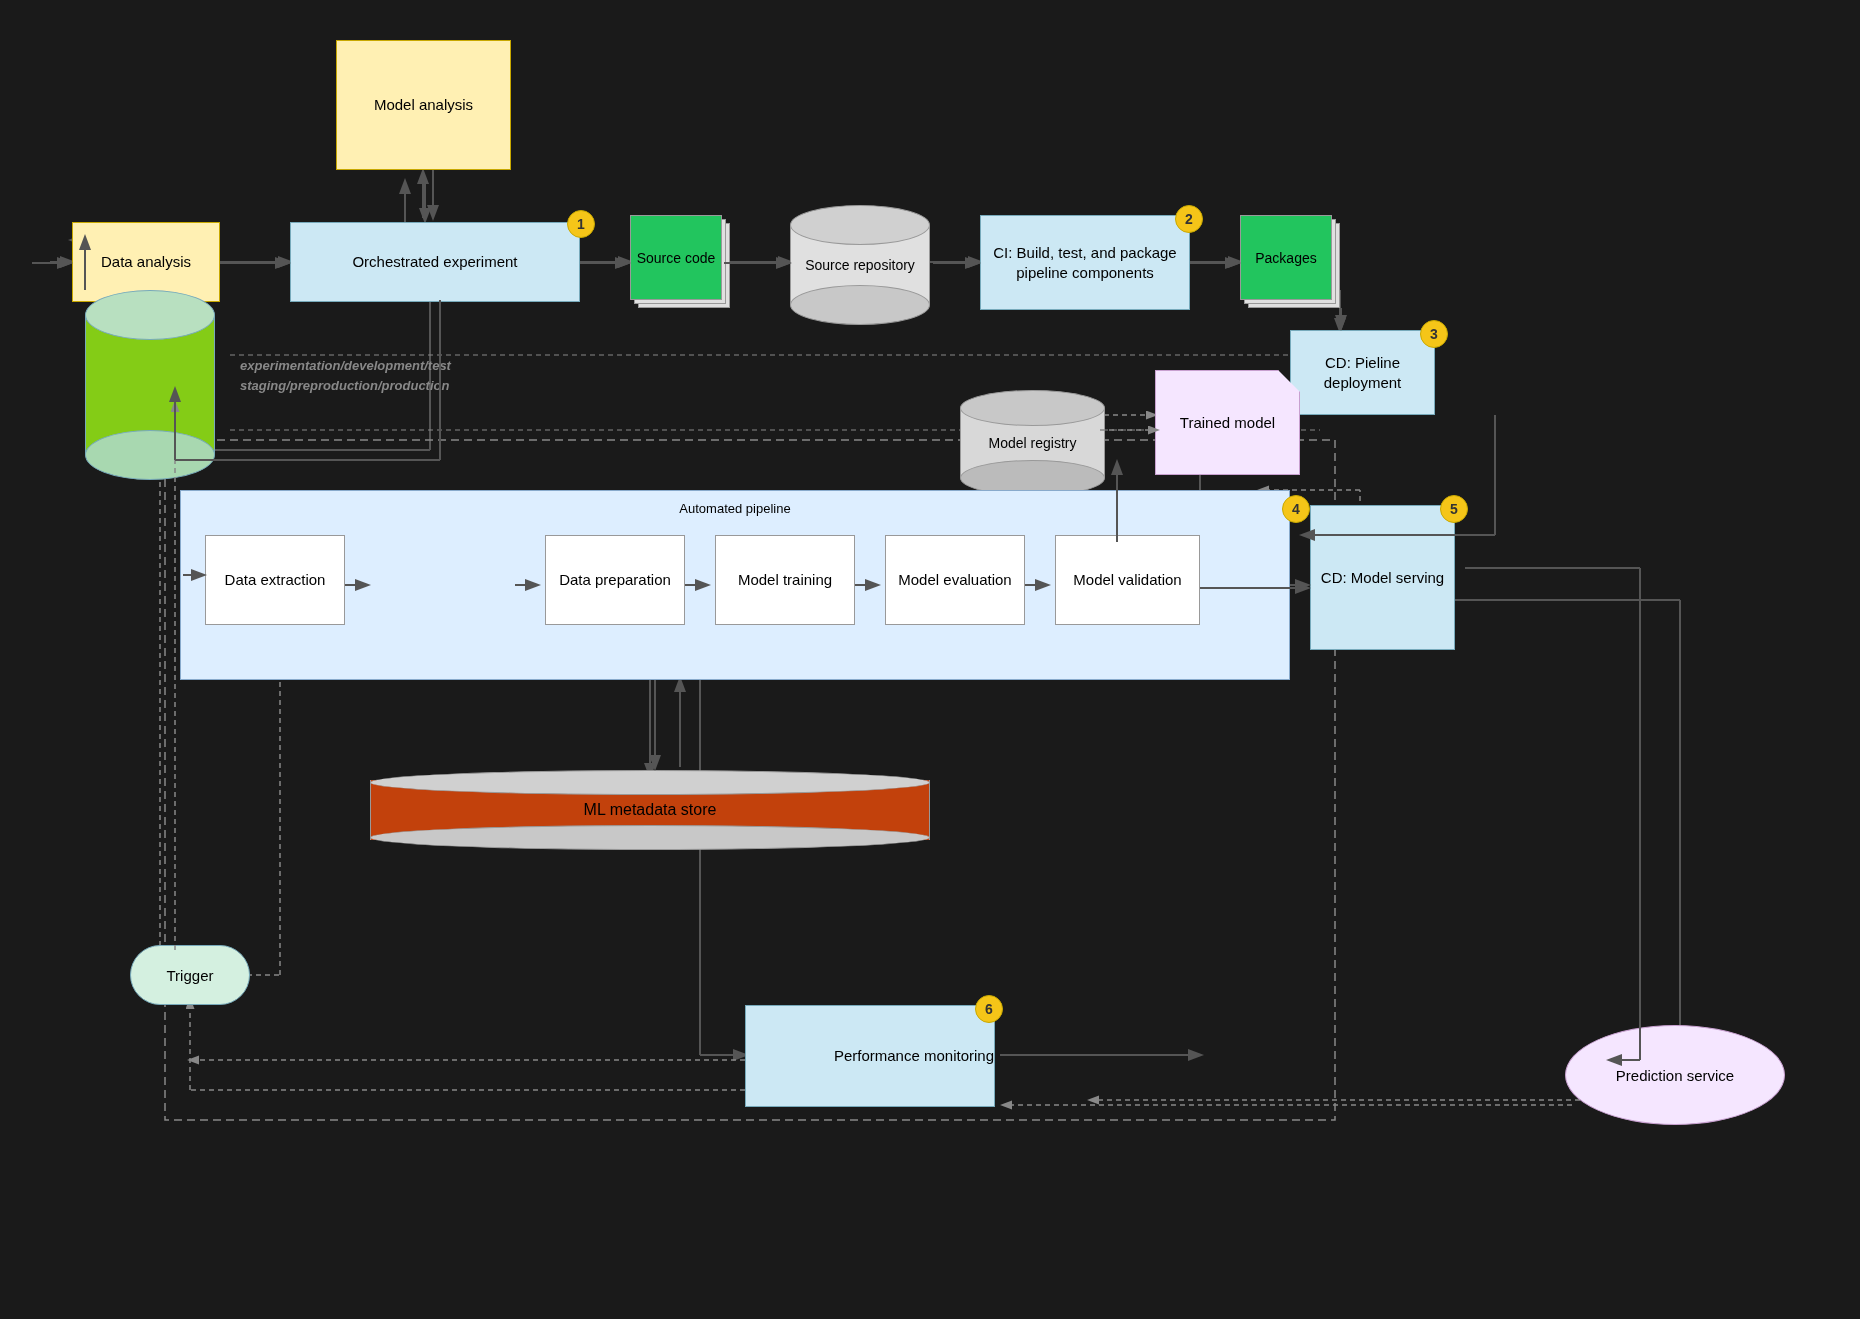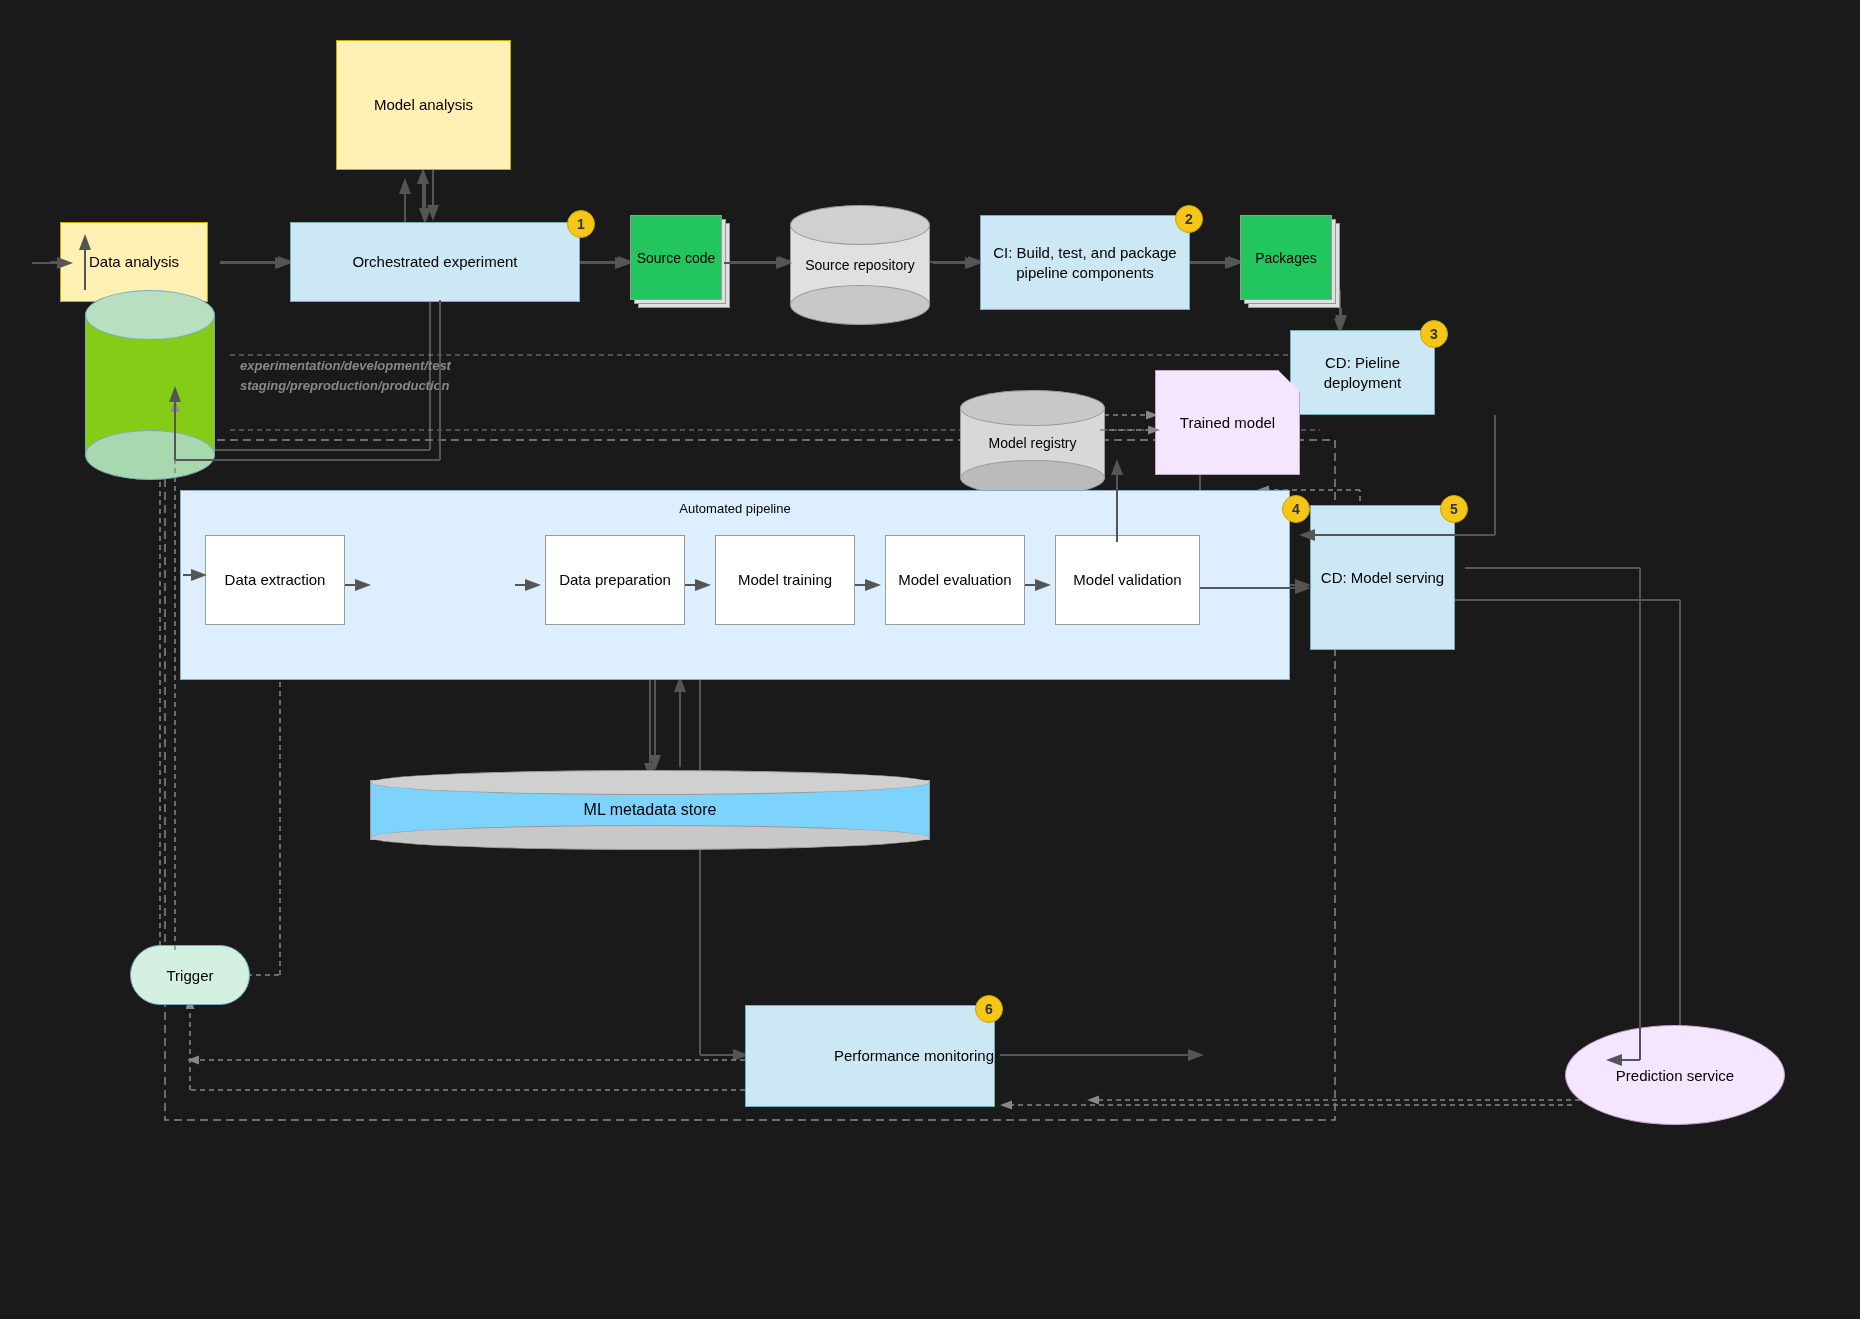--- a/index.html
+++ b/index.html
@@ -218,21 +218,21 @@
 
     <rect x="165" y="440" width="1170" height="680" fill="none" stroke="#888" stroke-width="1.5" stroke-dasharray="8,5"></rect>
 
   </svg>
 
   <div class="box box-yellow" style="left:336px; top:40px; width:175px; height:130px;">
     <span>Model
 analysis</span>
   </div>
 
-  <div class="box box-yellow" style="left:60px; top:222px; width:148px; height:80px;">
+  <div class="box box-yellow" style="left:72px; top:222px; width:148px; height:80px;">
     <span>Data analysis</span>
   </div>
 
   <div class="box box-blue" style="left:290px; top:222px; width:290px; height:80px;">
     <span>Orchestrated experiment</span>
   </div>
 
   <div class="badge" style="left:567px; top:210px;">
     <span>1</span>
   </div>
@@ -370,21 +370,21 @@
 
   <div class="badge" style="left:1440px; top:495px;">
     <span>5</span>
   </div>
 
   <svg style="position:absolute;left:1200px;top:578px;width:115px;height:20px;">
     <line x1="0" y1="10" x2="107" y2="10" stroke="#555" stroke-width="2" marker-end="url(#arr)"></line>
   </svg>
 
   <div class="flat-disk" style="left:370px; top:770px; width:560px; height:80px;">
-    <div style="position:absolute; left:0; top:10px; width:560px; height:60px; background:#7dd3fc; border-left:1.5px solid #999; border-right:1.5px solid #999; display:flex; align-items:center; justify-content:center; font-size:16px;">
+    <div style="position:absolute; left:0; top:10px; width:560px; height:60px; background:#c2410c; border-left:1.5px solid #999; border-right:1.5px solid #999; display:flex; align-items:center; justify-content:center; font-size:16px;">
       <span>ML metadata store</span>
     </div>
     <div style="position:absolute; left:0; top:0; width:560px; height:25px; background:#d0d0d0; border:1.5px solid #999; border-radius:50%;"></div>
     <div style="position:absolute; left:0; top:55px; width:560px; height:25px; background:#c8c8c8; border:1.5px solid #999; border-radius:50%;"></div>
   </div>
 
   <div class="pill" style="left:130px; top:945px; width:120px; height:60px;">
     <span>Trigger</span>
   </div>
 

